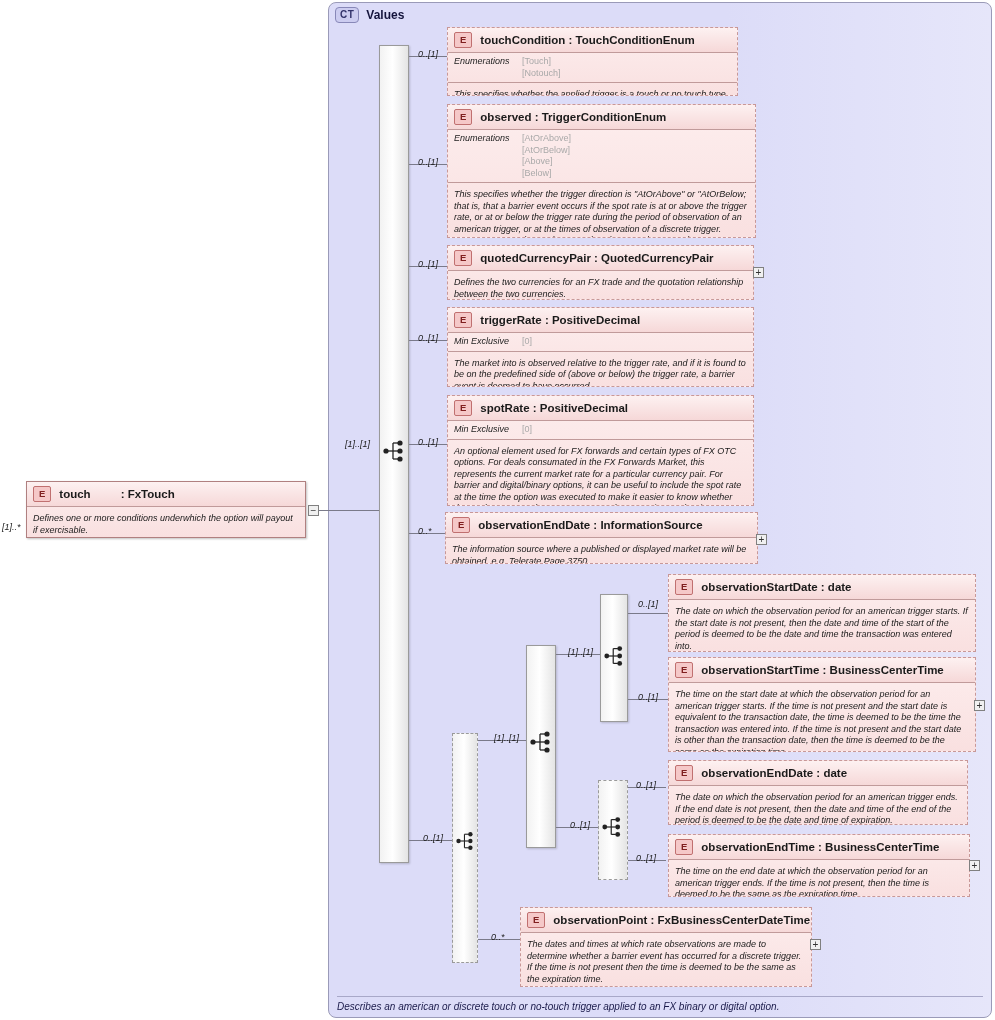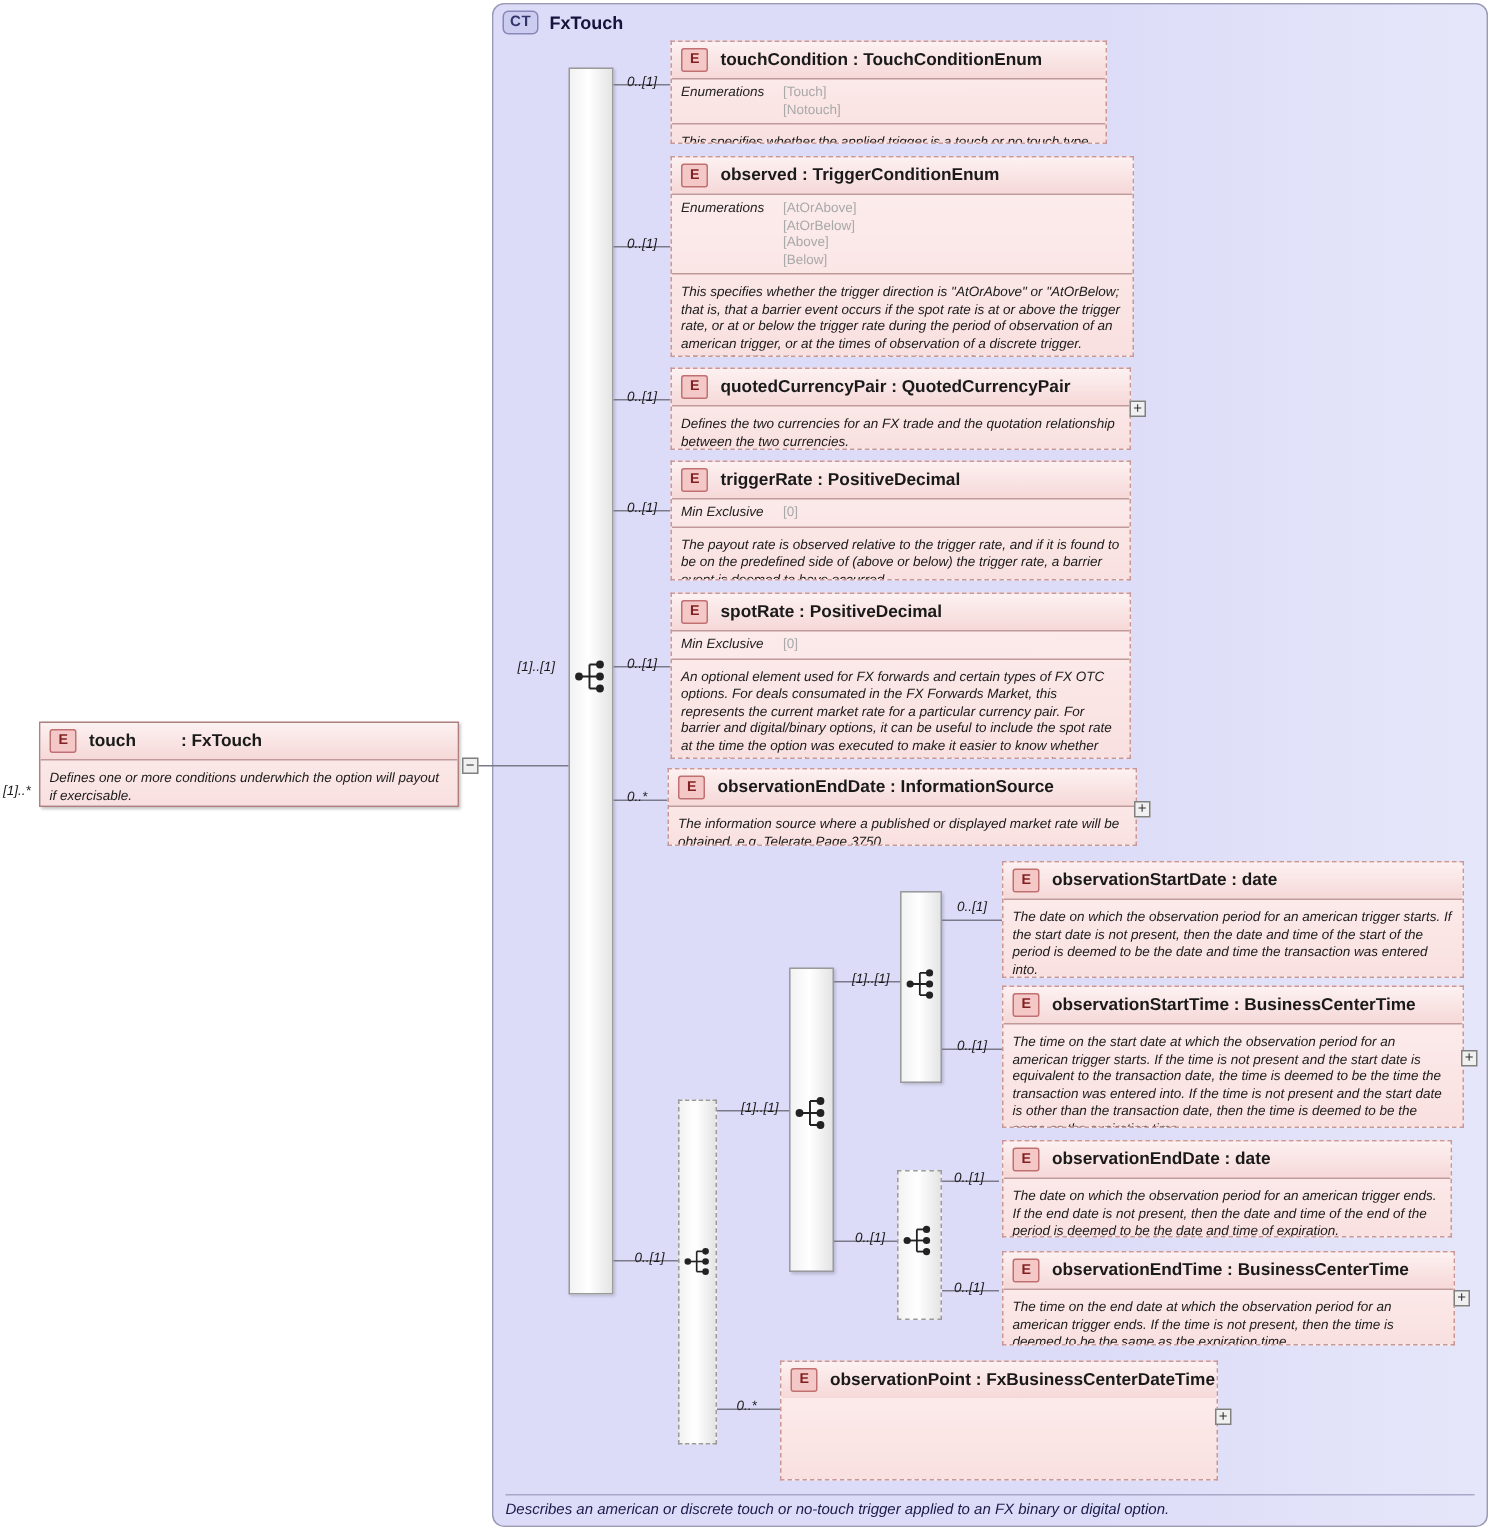--- a/index.html
+++ b/index.html
@@ -161,21 +161,21 @@
   }
 </style>
 </head>
 <body>
 
 <div id="canvas">
 
   <div class="ct-container" style="left:328px; top:2px; width:664px; height:1016px;">
     <div class="ct-header">
       <span class="ct-badge">CT</span>
-      <span class="ct-title">FxTouch</span>
+      <span class="ct-title">Values</span>
     </div>
     <div class="ct-footer">Describes an american or discrete touch or no-touch trigger applied to an FX binary or digital option.</div>
   </div>
 
   <div class="elem solid" style="left:26px; top:481px; width:280px; height:57px;">
     <div class="elem-head">
       <span class="e-badge">E</span>
       <span class="elem-name">touch</span>
       <span class="elem-name" style="margin-left:22px;">: FxTouch</span>
     </div>
@@ -246,21 +246,21 @@
 
   <div class="elem dashed" style="left:447px; top:307px; width:307px; height:80px;">
     <div class="elem-head">
       <span class="e-badge">E</span>
       <span class="elem-name">triggerRate : PositiveDecimal</span>
     </div>
     <div class="elem-facets">
       <span class="facet-label">Min Exclusive</span>
       <span class="facet-values">[0]</span>
     </div>
-    <div class="elem-doc">The payout rate is observed relative to the trigger rate, and if it is found to be on the predefined side of (above or below) the trigger rate, a barrier event is deemed to have occurred.</div>
+    <div class="elem-doc">The market into is observed relative to the trigger rate, and if it is found to be on the predefined side of (above or below) the trigger rate, a barrier event is deemed to have occurred.</div>
   </div>
   <div class="mult" style="left:418px; top:333px;">0..[1]</div>
 
   <div class="elem dashed" style="left:447px; top:395px; width:307px; height:111px;">
     <div class="elem-head">
       <span class="e-badge">E</span>
       <span class="elem-name">spotRate : PositiveDecimal</span>
     </div>
     <div class="elem-facets">
       <span class="facet-label">Min Exclusive</span>
@@ -382,16 +382,17 @@
     </div>
     <div class="elem-doc">The time on the end date at which the observation period for an american trigger ends. If the time is not present, then the time is deemed to be the same as the expiration time.</div>
   </div>
   <div class="toggle" style="left:969px; top:860px;">+</div>
 
   <div class="elem dashed" style="left:520px; top:907px; width:292px; height:80px;">
     <div class="elem-head">
       <span class="e-badge">E</span>
       <span class="elem-name">observationPoint : FxBusinessCenterDateTime</span>
     </div>
+    <div class="elem-doc">The dates and times at which rate observations are made to determine whether a barrier event has occurred for a discrete trigger. If the time is not present then the time is deemed to be the same as the expiration time.</div>
   </div>
   <div class="toggle" style="left:810px; top:939px;">+</div>
 
 </div>
 
 </body></html>

